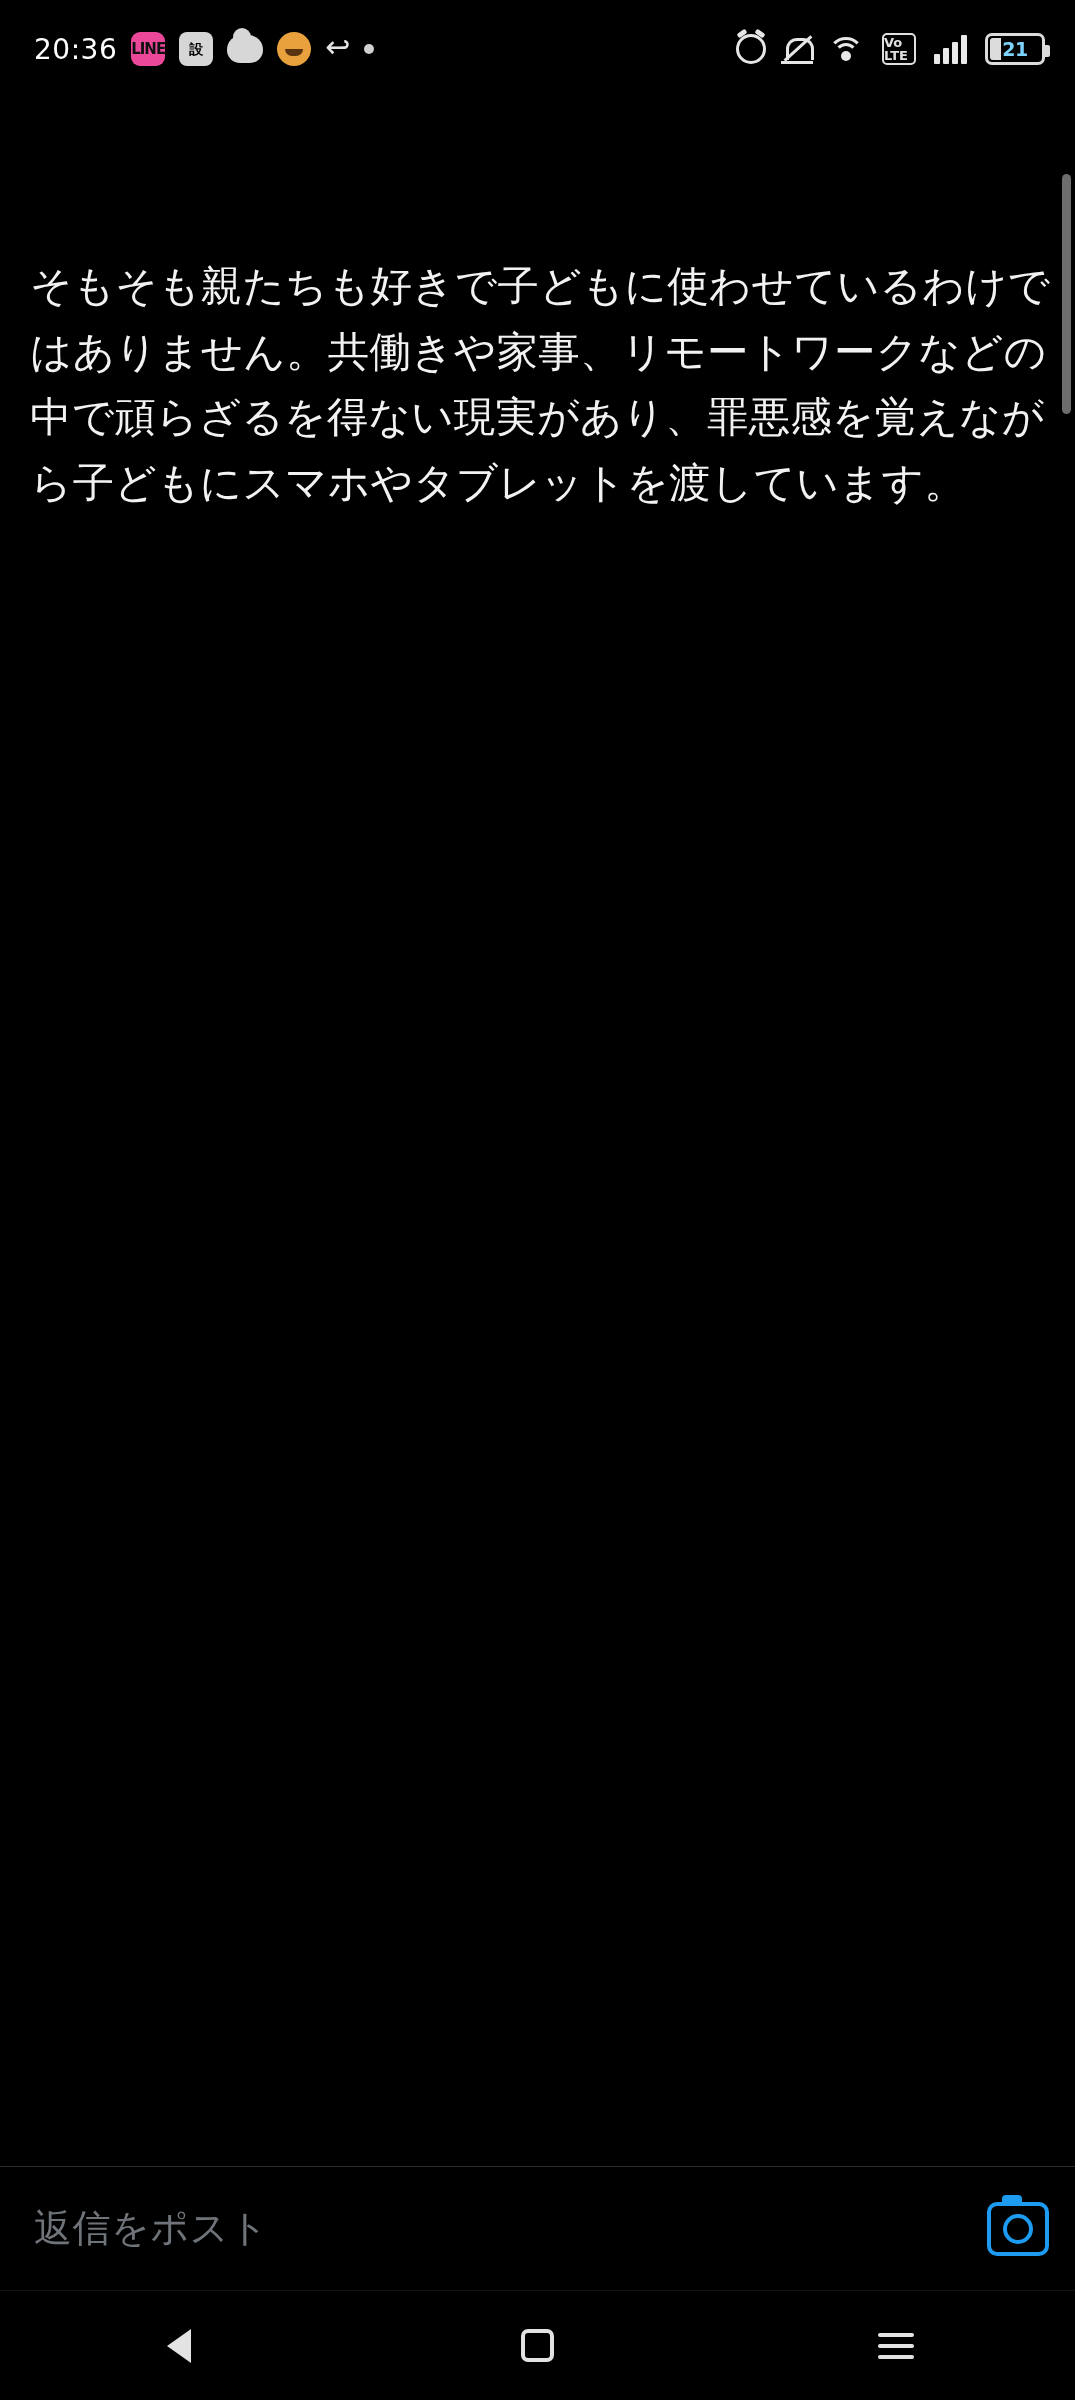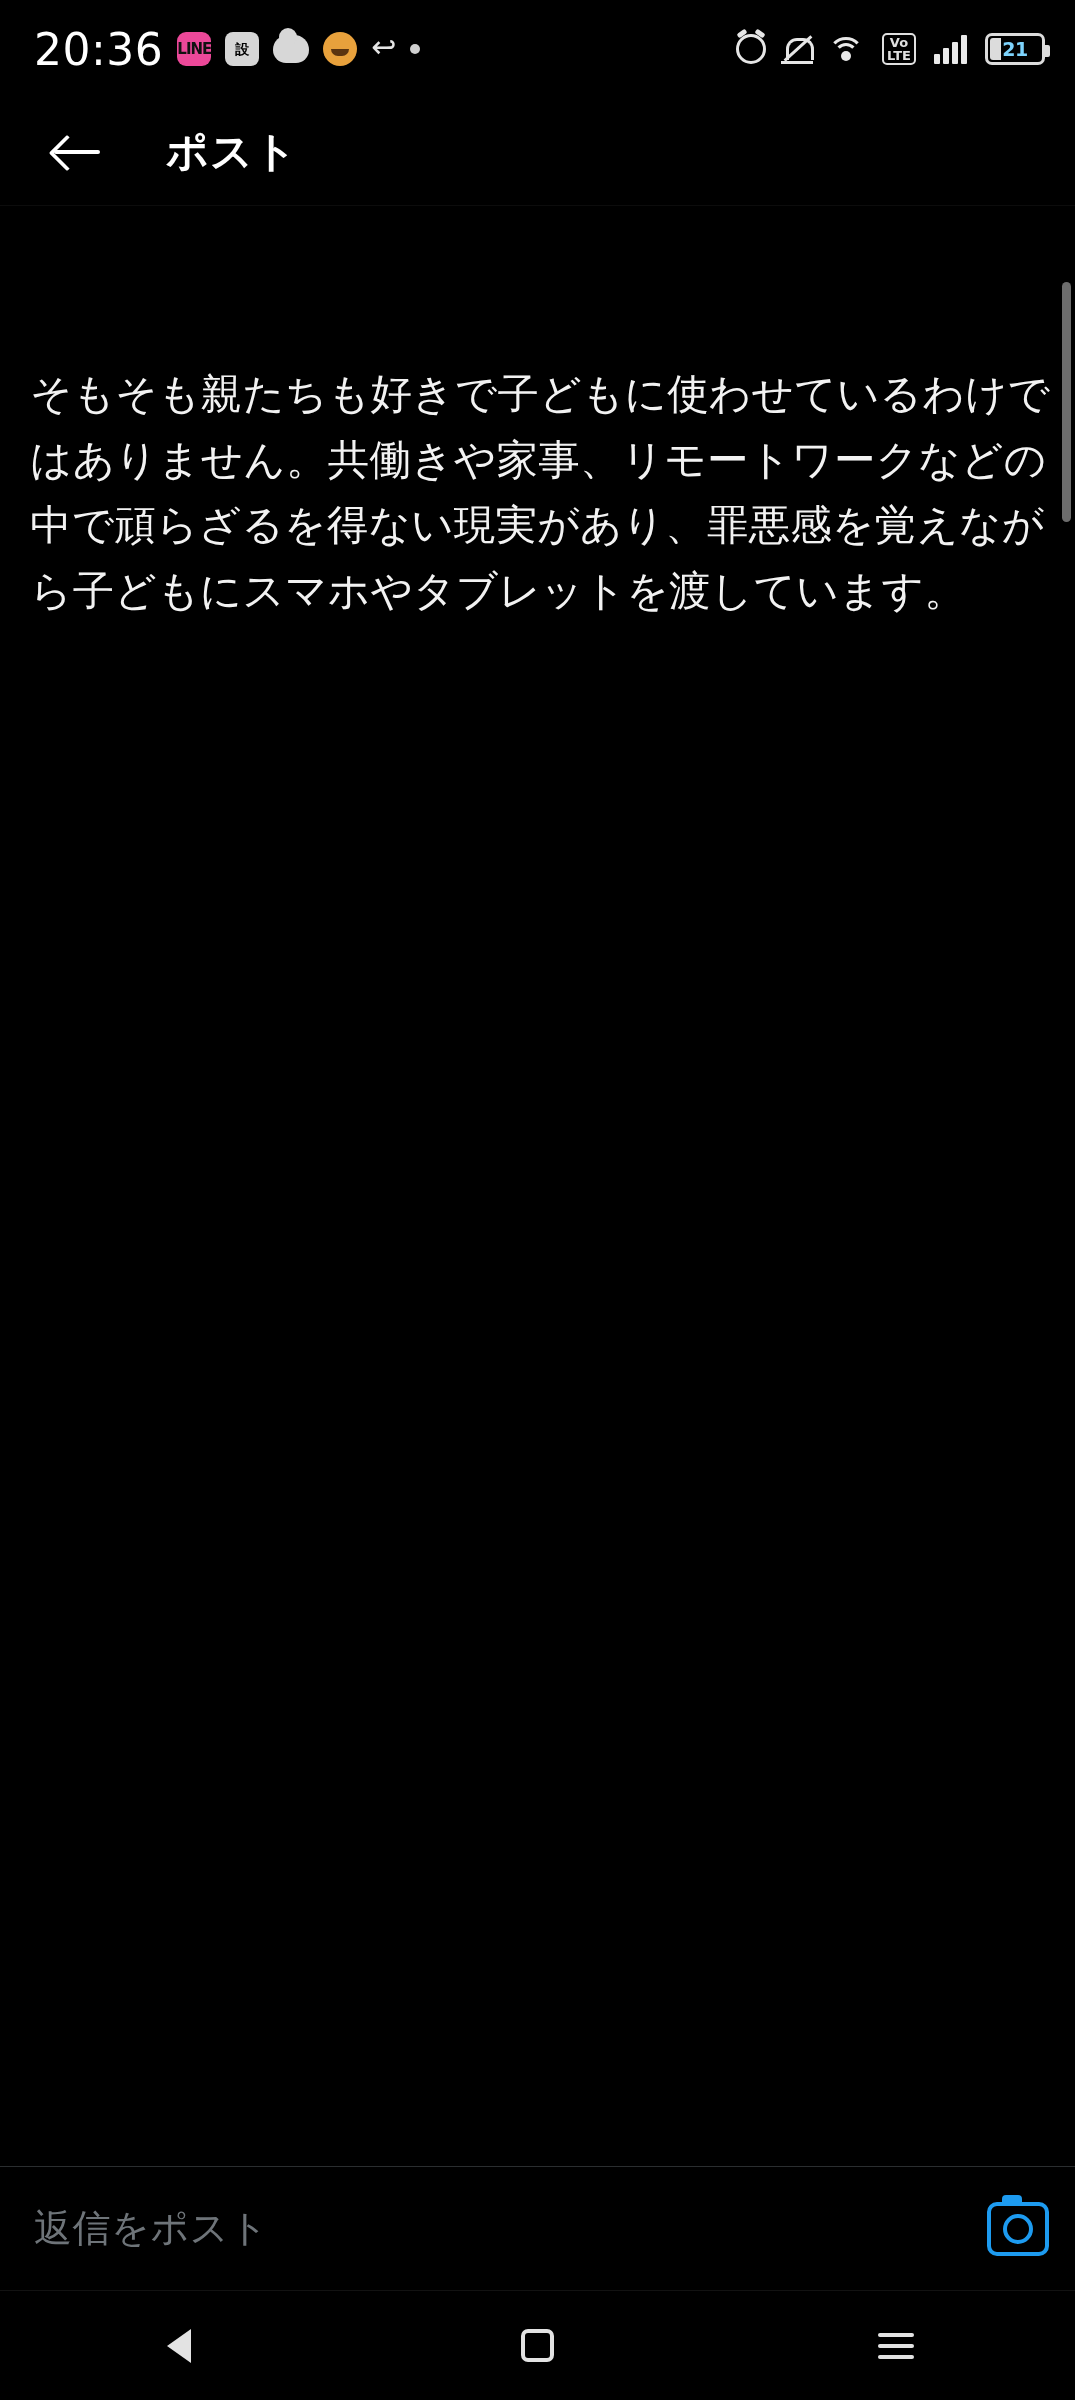--- a/index.html
+++ b/index.html
@@ -29,21 +29,21 @@
     justify-content: space-between;
     padding: 0 30px 0 34px;
     background: #000;
   }
   .status-left {
     display: flex;
     align-items: center;
     gap: 14px;
   }
   .clock {
-    font-size: 44px;
+    font-size: 28px;
     letter-spacing: 0.5px;
     color: #fff;
     font-family: "DejaVu Sans", "Liberation Sans", sans-serif;
   }
   .status-icon {
     display: inline-flex;
     align-items: center;
     justify-content: center;
   }
   .ic-line {
@@ -177,21 +177,20 @@
   }
   .ic-volte {
     width: 34px; height: 32px;
     border: 2px solid #e0e0e0;
     border-radius: 5px;
     font-size: 13px;
     line-height: 13px;
     color: #e0e0e0;
     display:flex;
     flex-direction: column;
-    align-items: center;
     justify-content: center;
     font-weight: bold;
   }
   .ic-signal {
     display: flex;
     align-items: flex-end;
     gap: 3px;
     height: 30px;
   }
   .ic-signal i {
@@ -443,24 +442,20 @@
           <i></i>
           <i></i>
         </span>
       <span class="ic-battery">
         <span class="fill" style="width: 21%;"></span>
         <span class="lvl">21</span>
       </span>
     </div>
   </div>
 
-  <div class="appbar">
-    <div class="back-arrow"></div>
-    <div class="appbar-title">ポスト</div>
-  </div>
 
   <div class="content-wrap">
     <div class="post-body">
       <p>そもそも親たちも好きで子どもに使わせているわけではありません。共働きや家事、リモートワークなどの中で頑らざるを得ない現実があり、罪悪感を覚えながら子どもにスマホやタブレットを渡しています。</p>
     </div>
     <div class="scrollbar"></div>
     <div class="fade-bottom"></div>
   </div>
 
   <div class="replybar">

